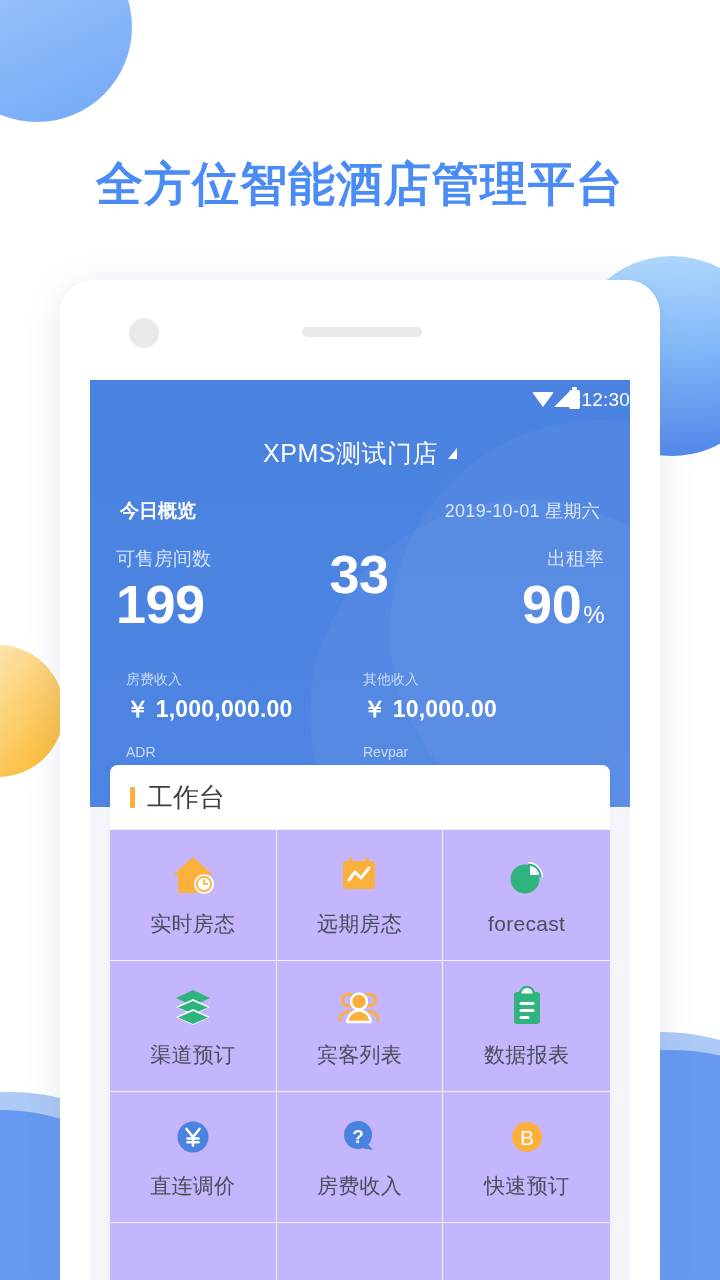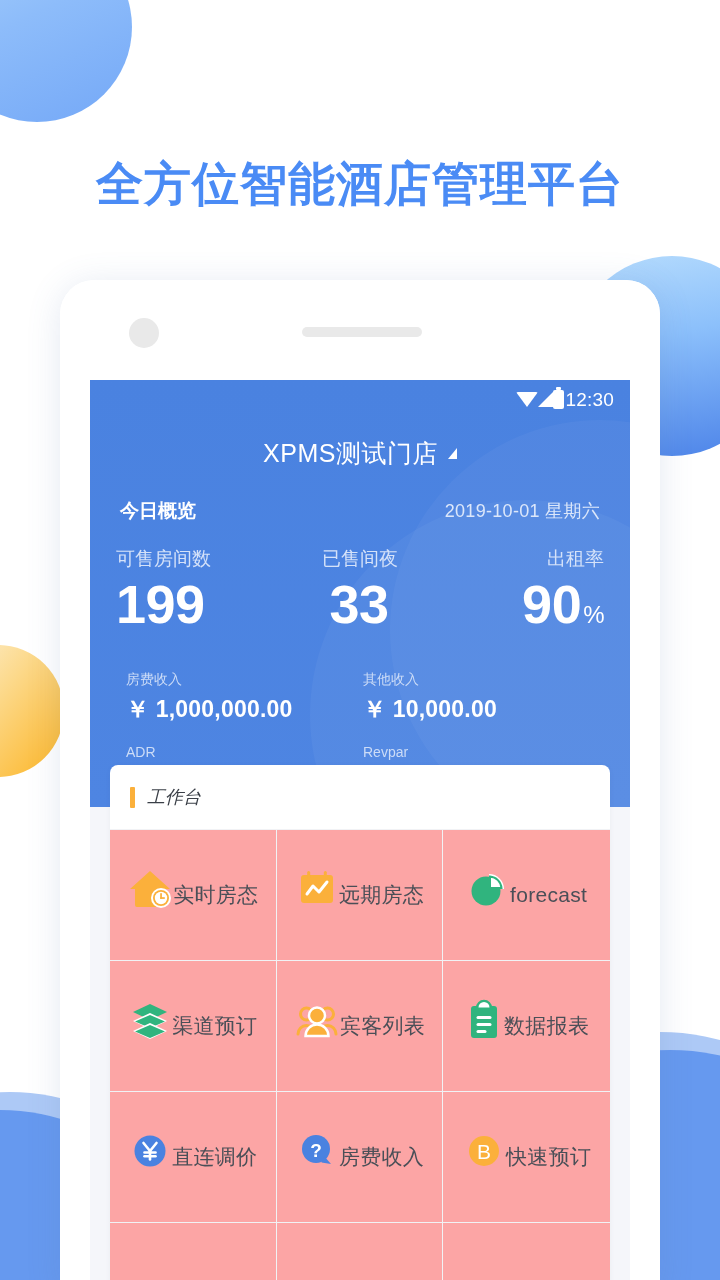--- a/index.html
+++ b/index.html
@@ -176,21 +176,20 @@
     border-radius: 50%;
     background: rgba(255,255,255,0.04);
   }
 
   .statusbar {
     position: relative;
     height: 40px;
     display: flex;
     align-items: center;
     justify-content: flex-end;
-    padding-right: 16px;
     color: #ffffff;
     font-size: 19px;
     z-index: 2;
   }
   .ico-wifi {
     width: 0; height: 0;
     border-left: 11px solid transparent;
     border-right: 11px solid transparent;
     border-top: 15px solid #ffffff;
     border-radius: 2px;
@@ -321,38 +320,37 @@
     border-bottom: 1px solid #f1f2f5;
   }
   .wb-bar {
     width: 5px;
     height: 21px;
     background: #fbb03b;
     border-radius: 1px;
     margin-right: 12px;
   }
   .wb-title {
-    font-size: 18px;
+    font-size: 26px;
     color: #3a3f47;
-    font-style: italic;
   }
 
   .wb-grid {
     display: grid;
     grid-template-columns: repeat(3, 1fr);
   }
   .wb-cell {
     height: 130px;
     display: flex;
-    flex-direction: row;
+    flex-direction: column;
     align-items: center;
     justify-content: center;
     border-right: 1px solid #f1f2f5;
     border-bottom: 1px solid #f1f2f5;
-    background: #fca5a5;
+    background: #c4b5fd;
   }
   .wb-cell:nth-child(3n) { border-right: none; }
   .wb-ico {
     height: 46px;
     display: flex;
     align-items: center;
     justify-content: center;
     margin-bottom: 12px;
   }
   .wb-label {
@@ -404,21 +402,20 @@
         <div class="overview-label">今日概览</div>
         <div class="overview-date">2019-10-01 星期六</div>
       </div>
 
       <div class="kpi-row">
         <div class="kpi">
           <div class="kpi-name">可售房间数</div>
           <div class="kpi-value"><span>199</span><span class="kpi-unit"></span></div>
         </div>
         <div class="kpi">
-          <div class="kpi-name">已售间夜</div>
           <div class="kpi-value"><span>33</span><span class="kpi-unit"></span></div>
         </div>
         <div class="kpi">
           <div class="kpi-name">出租率</div>
           <div class="kpi-value"><span>90</span><span class="kpi-unit">%</span></div>
         </div>
       </div>
 
       <div class="rev-grid">
         <div class="rev-label">房费收入</div>

